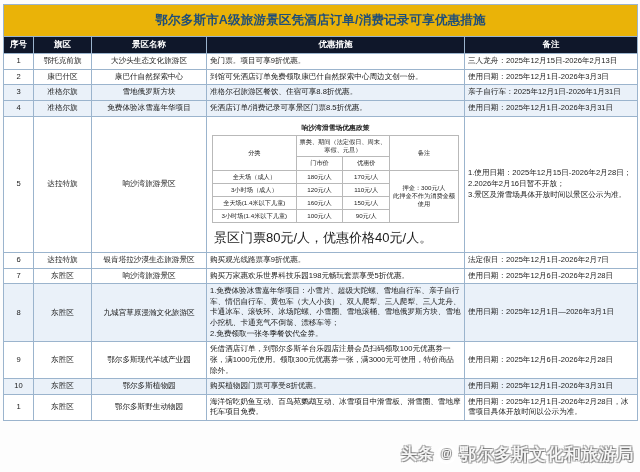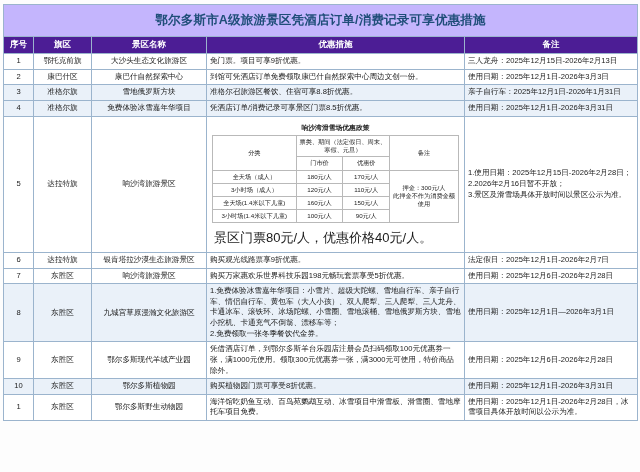--- a/index.html
+++ b/index.html
@@ -34,25 +34,25 @@
     vertical-align: middle;
     padding: 2px 3px;
     box-sizing: border-box;
   }
   .title-cell {
     text-align: center;
     font-size: 12.5px;
     font-weight: bold;
     color: #1f4e79;
     height: 32px;
-    background: #c4b5fd;
+    background: #eab308;
     letter-spacing: 0.2px;
   }
   .hdr td {
-    background: #4c1d95;
+    background: #0f172a;
     color: #ffffff;
     font-weight: bold;
     font-size: 8.5px;
     text-align: center;
     height: 15px;
     padding: 1px 2px;
   }
   .c-no    { width: 30px; }
   .c-dist  { width: 58px; }
   .c-name  { width: 115px; }
@@ -313,14 +313,19 @@
       <tr class="plain">
         <td class="no">1</td>
         <td class="dist">东胜区</td>
         <td class="name">鄂尔多斯野生动物园</td>
         <td class="meas">海洋馆吃奶鱼互动、百鸟苑鹦鹉互动、冰雪项目中滑雪板、滑雪圈、雪地摩托车项目免费。</td>
         <td class="note">使用日期：2025年12月1日-2026年2月28日，冰雪项目具体开放时间以公示为准。</td>
       </tr>
     </tbody>
   </table>
 
+  <div class="watermark">
+    <span class="wm-logo">头条</span>
+    <span class="wm-at">@</span>
+    <span>鄂尔多斯文化和旅游局</span>
+  </div>
 
 </div>
 
 </body></html>

